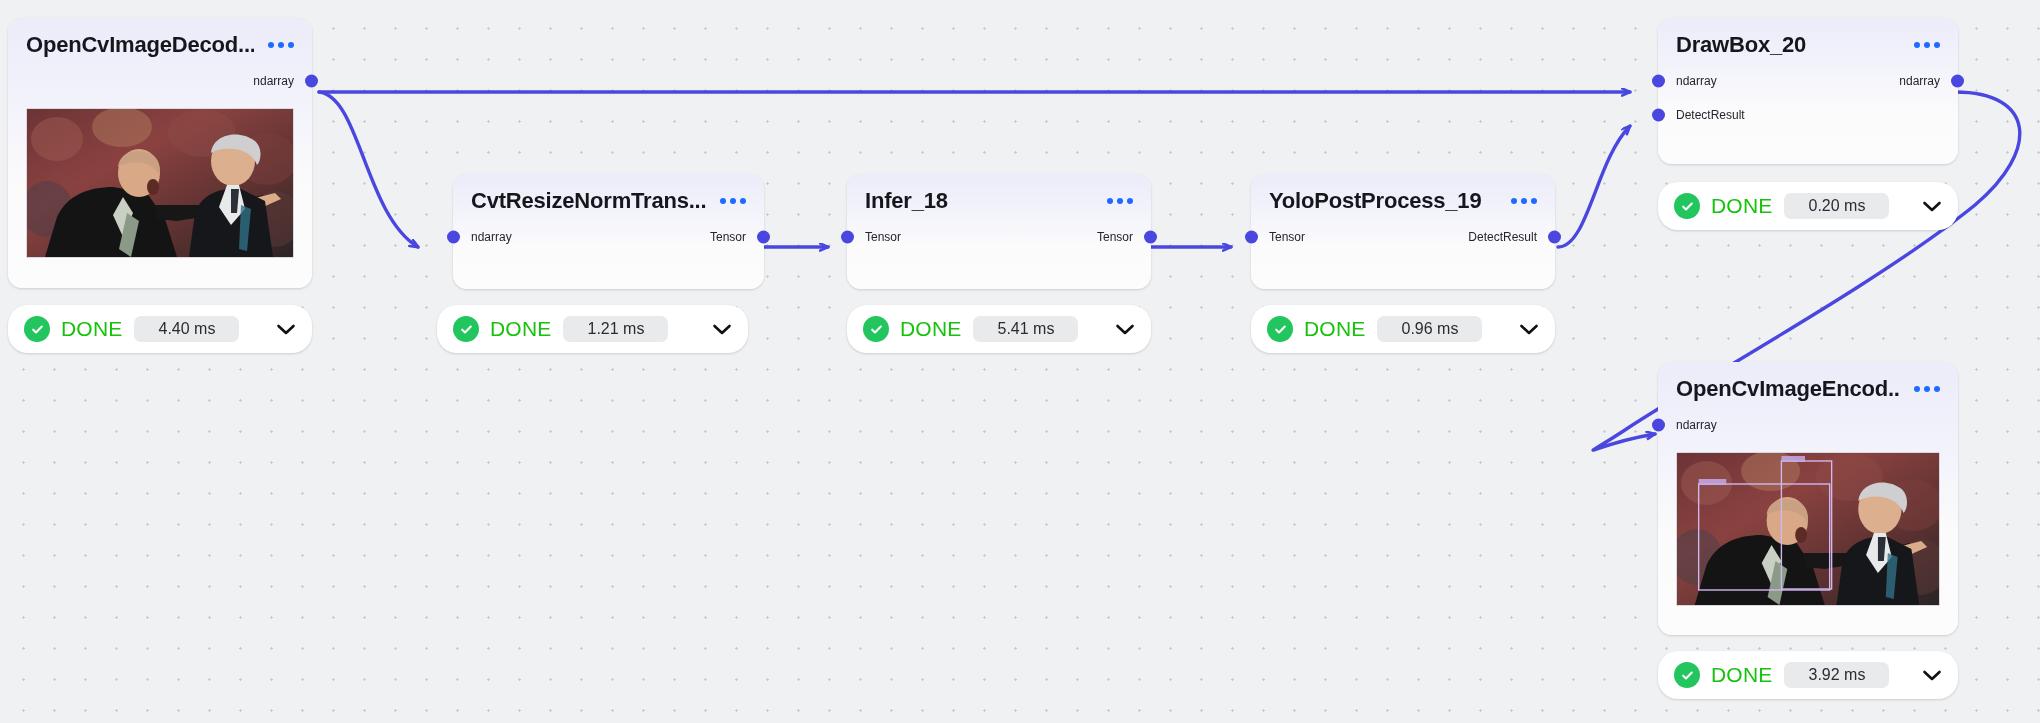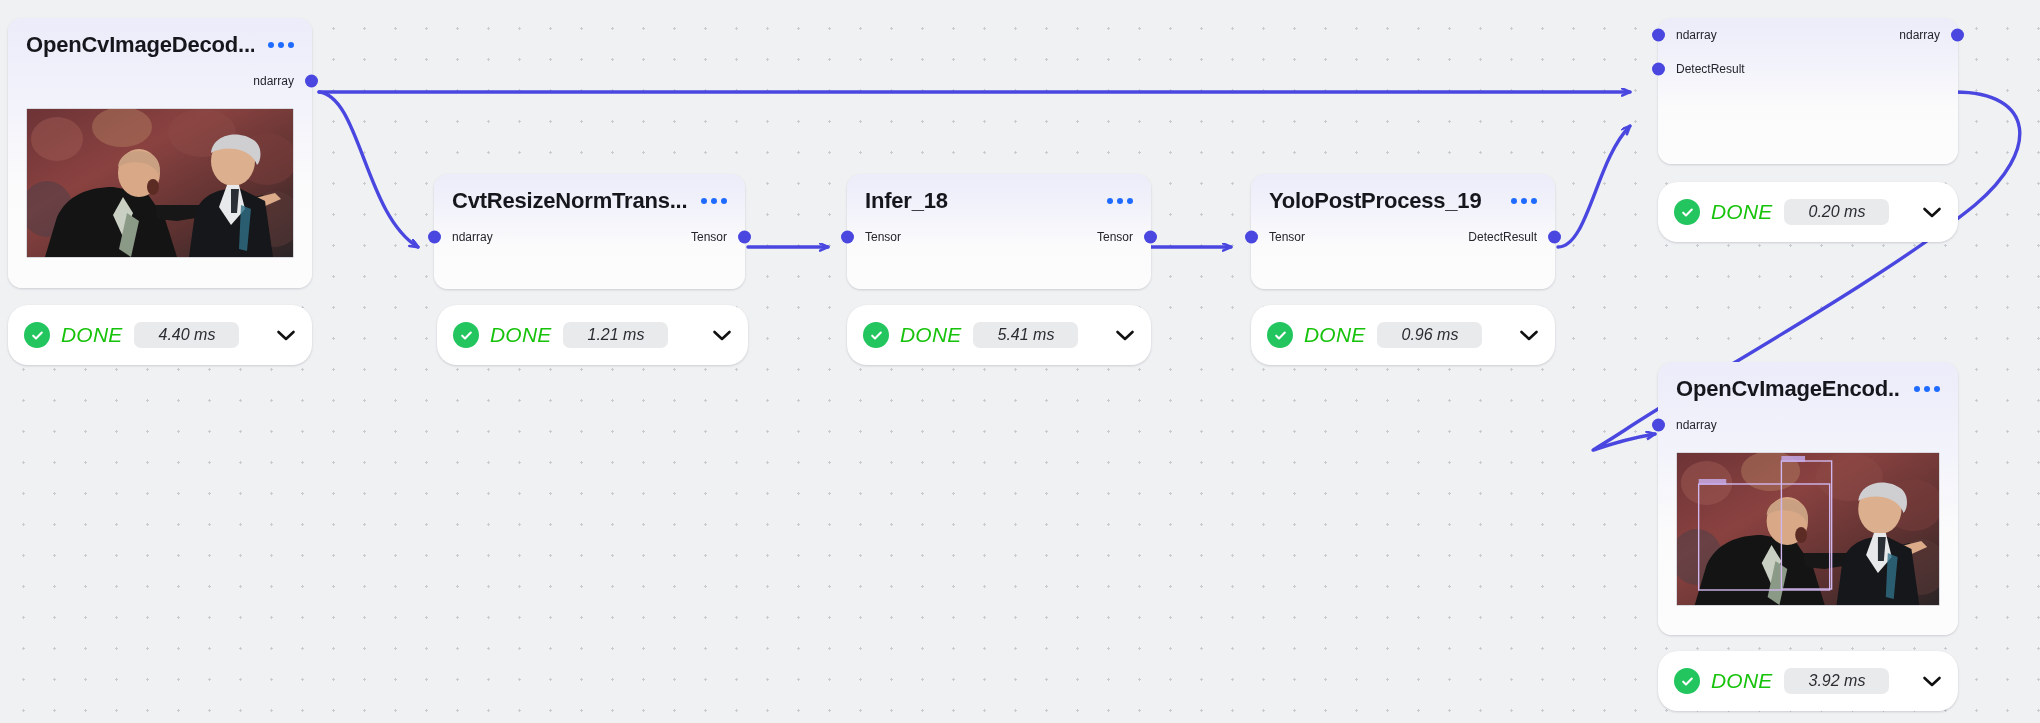--- a/index.html
+++ b/index.html
@@ -65,21 +65,21 @@
     border-radius:2px;
   }
   .thumb svg{display:block;width:100%;height:100%;}
 
   
   .status{
     position:absolute;
     display:flex;align-items:center;
     background:#ffffff;border-radius:20px;
     box-shadow:0 1px 3px rgba(16,24,40,.10),0 1px 2px rgba(16,24,40,.06);
-    padding:0 16px;height:60px;box-sizing:border-box;font-style:italic;
+    padding:0 16px;height:48px;box-sizing:border-box;
   }
   .check{
     width:26px;height:26px;border-radius:50%;background:#22c55e;
     display:flex;align-items:center;justify-content:center;flex:0 0 auto;
   }
   .check svg{width:15px;height:15px;}
   .status-text{
     color:#16c20a;font-size:21px;margin-left:11px;letter-spacing:.2px;
   }
   .timing{
@@ -179,21 +179,21 @@
     </span>
     <span class="status-text">DONE</span>
     <span class="timing">4.40 ms</span>
     <span class="chev">
       <svg viewBox="0 0 20 13">
           <path d="M2.5 3 L10 10 L17.5 3" fill="none" stroke="#111" stroke-width="2.6" stroke-linecap="round" stroke-linejoin="round"></path>
         </svg>
     </span>
   </div>
 
-  <div class="node" style="left:434px;top:174px;width:311px;height:115px;">
+  <div class="node" style="left:453px;top:174px;width:311px;height:115px;">
     <div class="node-head">
       <div class="node-title">CvtResizeNormTrans...</div>
       <div class="dots">
           <i></i>
           <i></i>
           <i></i>
         </div>
     </div>
     <div class="ports">
       <div class="port-row">
@@ -279,20 +279,28 @@
     <span class="status-text">DONE</span>
     <span class="timing">0.96 ms</span>
     <span class="chev">
       <svg viewBox="0 0 20 13">
           <path d="M2.5 3 L10 10 L17.5 3" fill="none" stroke="#111" stroke-width="2.6" stroke-linecap="round" stroke-linejoin="round"></path>
         </svg>
     </span>
   </div>
 
   <div class="node" style="left:1658px;top:18px;width:300px;height:146px;">
+    <div class="node-head">
+      <div class="node-title">DrawBox_20</div>
+      <div class="dots">
+          <i></i>
+          <i></i>
+          <i></i>
+        </div>
+    </div>
     <div class="ports">
       <div class="port-row">
         <span class="pin in"></span>
         <span class="port-label">ndarray</span>
         <span class="port-label right">ndarray</span>
         <span class="pin out"></span>
       </div>
       <div class="port-row">
         <span class="pin in"></span>
         <span class="port-label">DetectResult</span>

